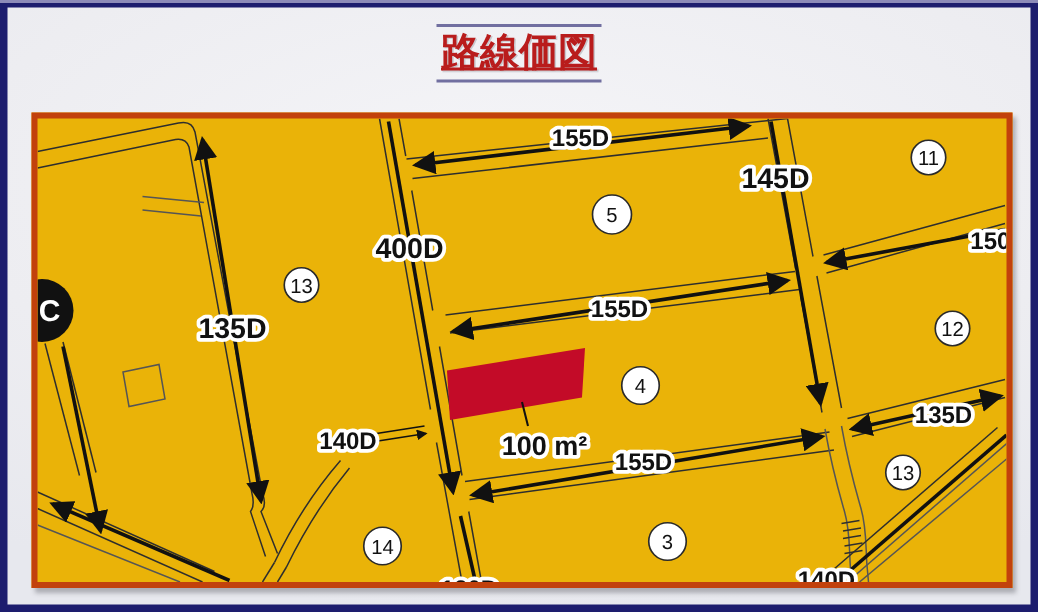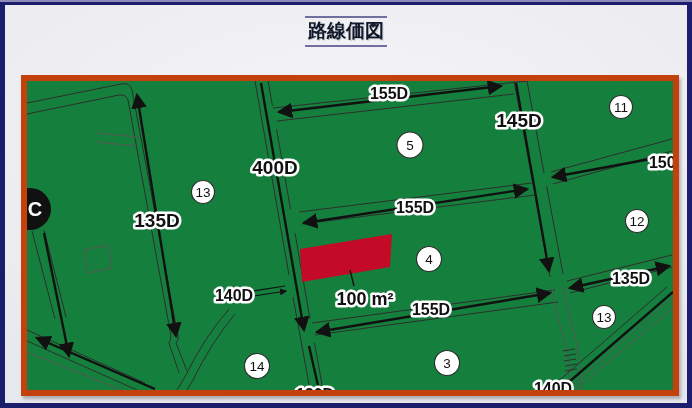--- a/index.html
+++ b/index.html
@@ -9,26 +9,26 @@
     background:radial-gradient(ellipse 90% 70% at 50% 30%, #f5f5f8 0%, #ededf1 60%, #e7e8ee 100%);
   }
   .frame{position:absolute;inset:0;border:5px solid #1d1d6e;pointer-events:none;z-index:50;}
   .frame-top-light{position:absolute;left:0;top:0;width:100%;height:2px;background:#8d8bb8;z-index:51;}
   .title-wrap{
     position:absolute;top:16px;left:50%;transform:translateX(-50%);
     border-top:2px solid #716fa0;border-bottom:2px solid #716fa0;
     padding:2px 3px 3px 3px;z-index:10;
   }
   .title-text{
-    font-size:19px;font-weight:bold;color:#0f172a;line-height:1.15;
-    text-shadow:1px 1px 0 #c9c9ce;white-space:nowrap;
+    font-size:26px;font-weight:bold;color:#b91c1c;line-height:1.15;
+    text-shadow:1px 1px 0 #c9c9ce;white-space:nowrap;text-decoration:underline;
   }
   .map{
     position:absolute;left:21px;top:75px;width:646px;height:309px;
-    background:#15803d;border:6px solid #c2410c;
+    background:#eab308;border:4px solid #c2410c;
     box-shadow:2px 3px 3px rgba(60,60,70,.35);
     overflow:hidden;
   }
   svg{display:block;}
   .thin path, .thin line{stroke:#2e2e2e;stroke-width:1;fill:none;}
   .thin .lt{stroke:#555;}
   .thick line, .thick path{stroke:#111;stroke-width:2.4;fill:none;}
   .dbl{stroke:#111;stroke-width:1.1;fill:none;}
   text.lbl{
     font-family:"Liberation Sans","DejaVu Sans",sans-serif;

